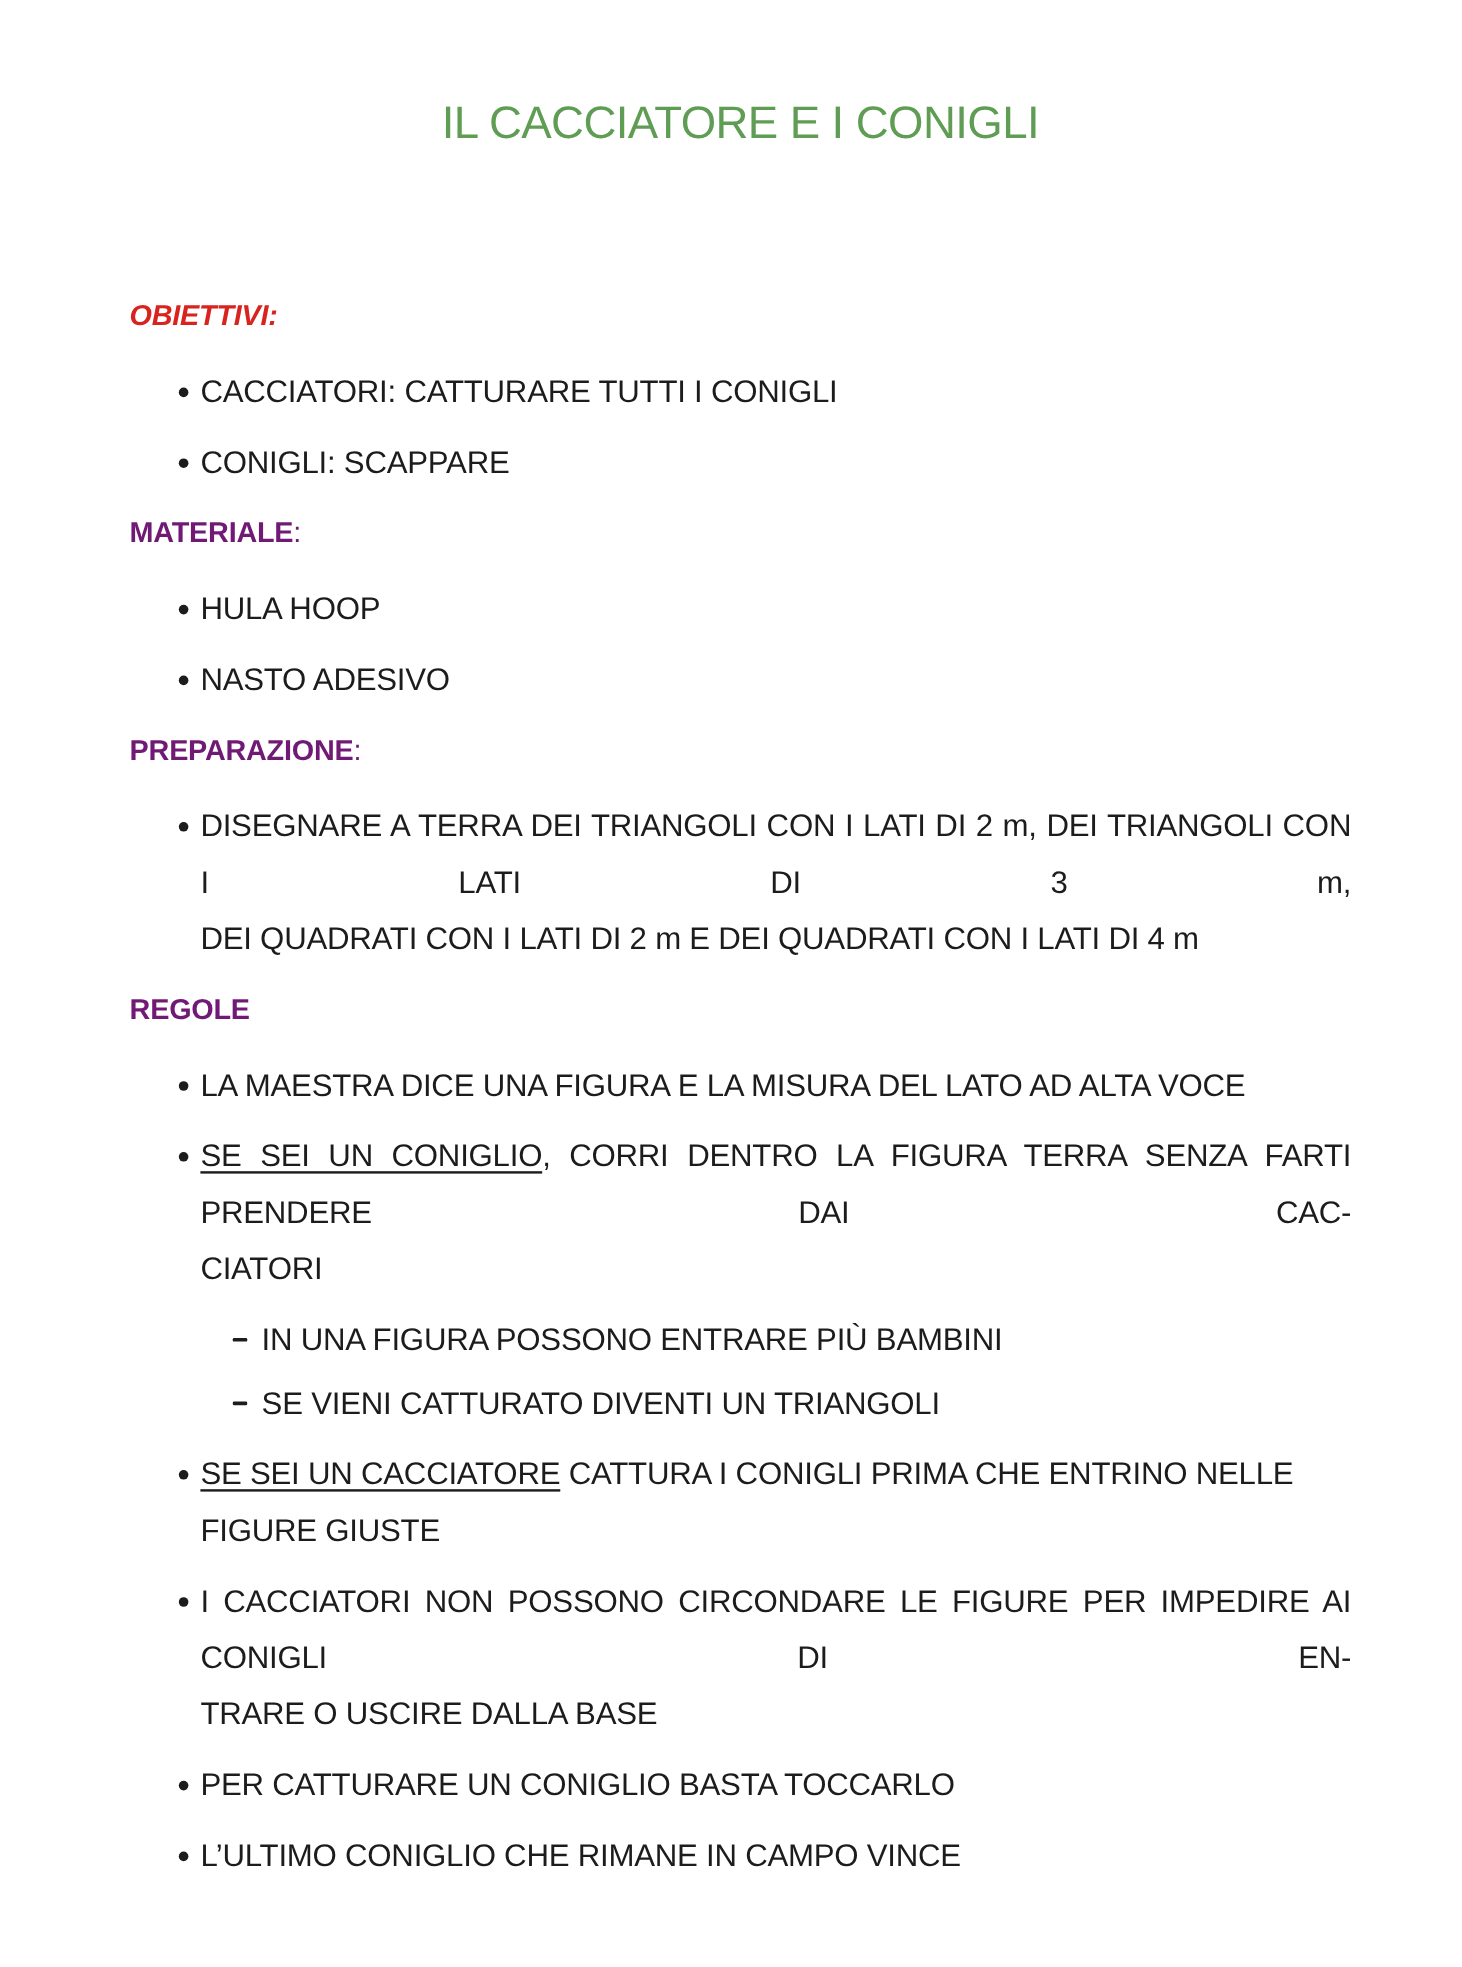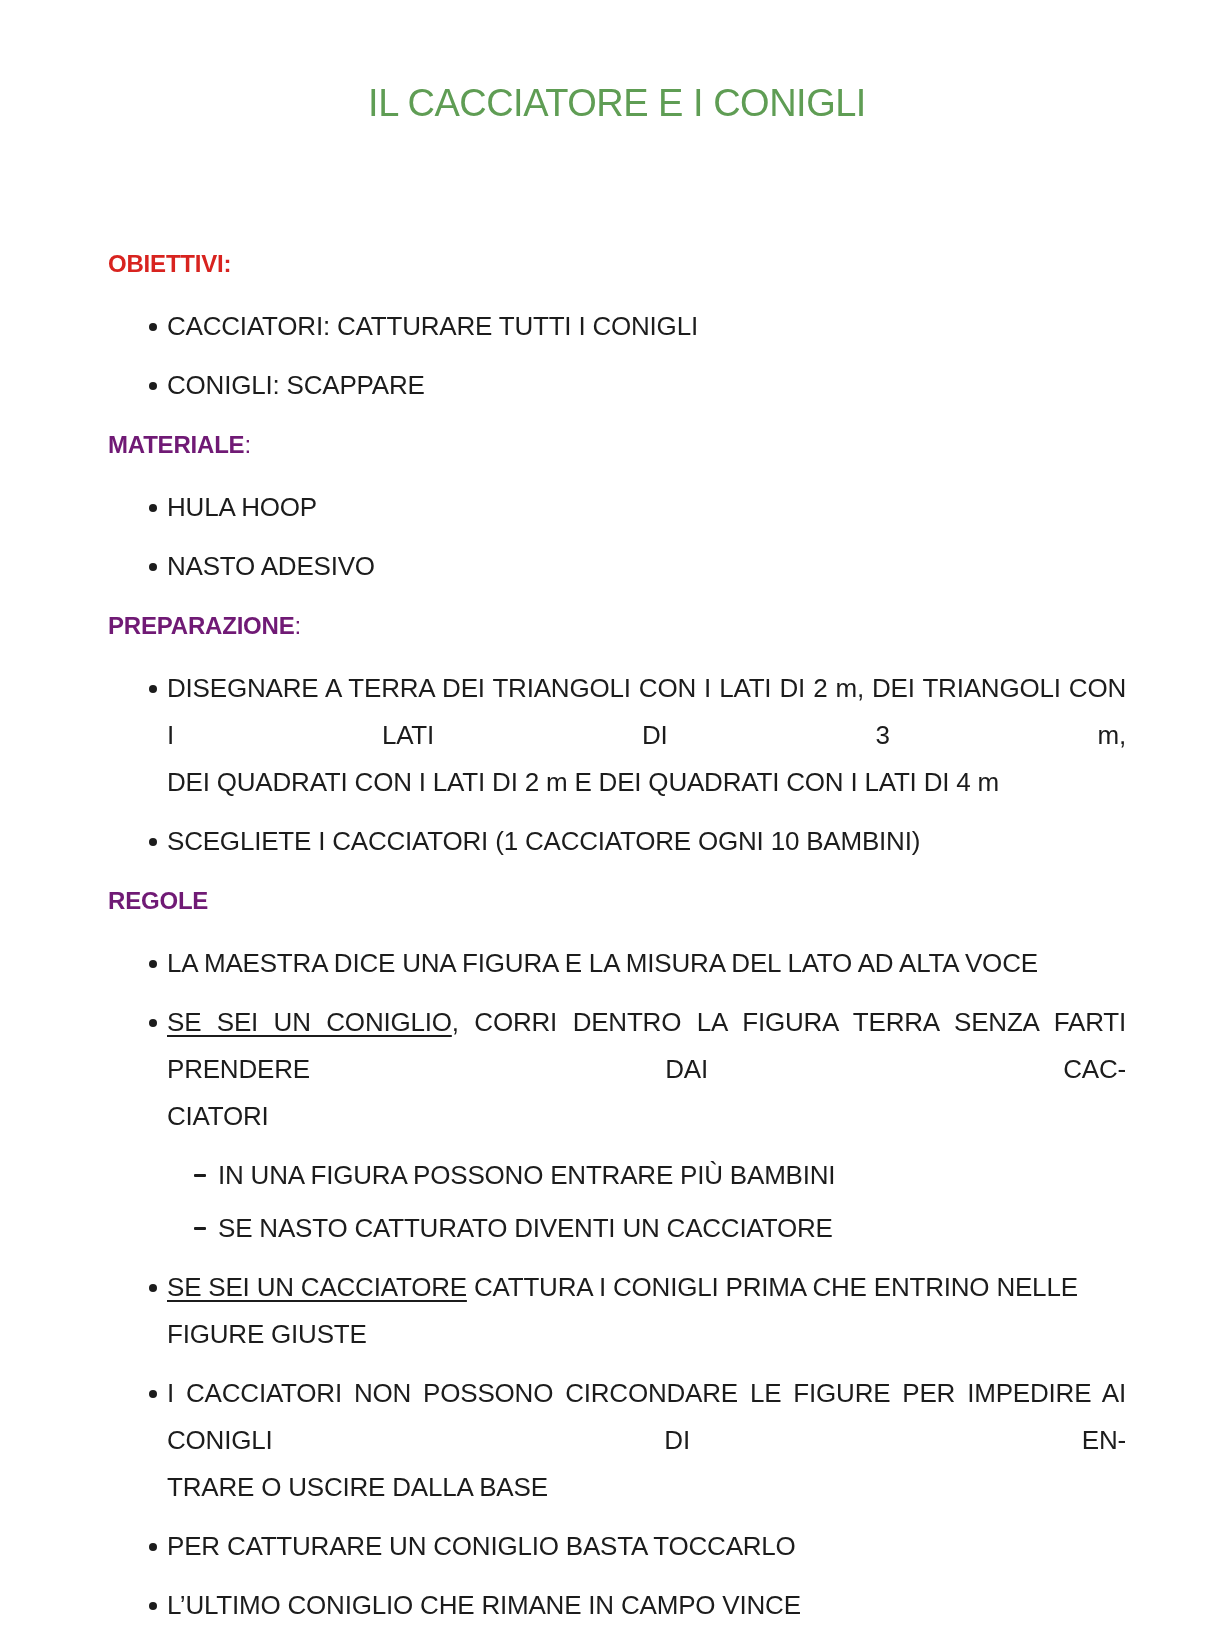--- a/index.html
+++ b/index.html
@@ -23,21 +23,21 @@
   }
 
   .h {
     font-size:24px;
     font-weight:700;
     line-height:47px;
     margin:8px 0 16px 0;
     letter-spacing:-0.2px;
     color:#701a75;
   }
-  .h.first { margin-top:112px; }
+  .h.first { margin-top:112px;font-style:italic; }
   .h.red { color:var(--red,#d8231f); }
   .h .colon { font-weight:400; }
 
   .li {
     position:relative;
     padding-left:59px;
     font-size:26px;
     line-height:47px;
     margin:0 0 12px 0;
     letter-spacing:-0.2px;
@@ -89,45 +89,41 @@
       <span class="txt">NASTO ADESIVO</span>
     </div>
 
     <div class="h"><span>PREPARAZIONE</span><span class="colon">:</span></div>
 
     <div class="li">
       <span class="dot"></span>
       <span class="fill"><span>DISEGNARE A TERRA DEI TRIANGOLI CON I LATI DI 2 m, DEI TRIANGOLI CON I LATI DI 3 m,</span></span>
       <span class="cont">DEI QUADRATI CON I LATI DI 2 m E DEI QUADRATI CON I LATI DI 4 m</span>
     </div>
-    <div class="li">
-      <span class="dot"></span>
-      <span class="txt">SCEGLIETE I CACCIATORI (1 CACCIATORE OGNI 10 BAMBINI)</span>
-    </div>
 
     <div class="h">REGOLE</div>
 
     <div class="li">
       <span class="dot"></span>
       <span class="txt">LA MAESTRA DICE UNA FIGURA E LA MISURA DEL LATO AD ALTA VOCE</span>
     </div>
 
     <div class="li">
       <span class="dot"></span>
       <span class="fill"><span class="u">SE SEI UN CONIGLIO</span><span>, CORRI DENTRO LA FIGURA TERRA SENZA FARTI PRENDERE DAI CAC-</span></span>
       <span class="cont">CIATORI</span>
     </div>
 
     <div class="li sub">
       <span class="dash"></span>
       <span class="txt">IN UNA FIGURA POSSONO ENTRARE PIÙ BAMBINI</span>
     </div>
     <div class="li sub lastsub">
       <span class="dash"></span>
-      <span class="txt">SE NASTO CATTURATO DIVENTI UN CACCIATORE</span>
+      <span class="txt">SE VIENI CATTURATO DIVENTI UN TRIANGOLI</span>
     </div>
 
     <div class="li">
       <span class="dot"></span>
       <span class="txt"><span class="u">SE SEI UN CACCIATORE</span><span> CATTURA I CONIGLI PRIMA CHE ENTRINO NELLE FIGURE GIUSTE</span></span>
     </div>
 
     <div class="li">
       <span class="dot"></span>
       <span class="fill"><span>I CACCIATORI NON POSSONO CIRCONDARE LE FIGURE PER IMPEDIRE AI CONIGLI DI EN-</span></span>

